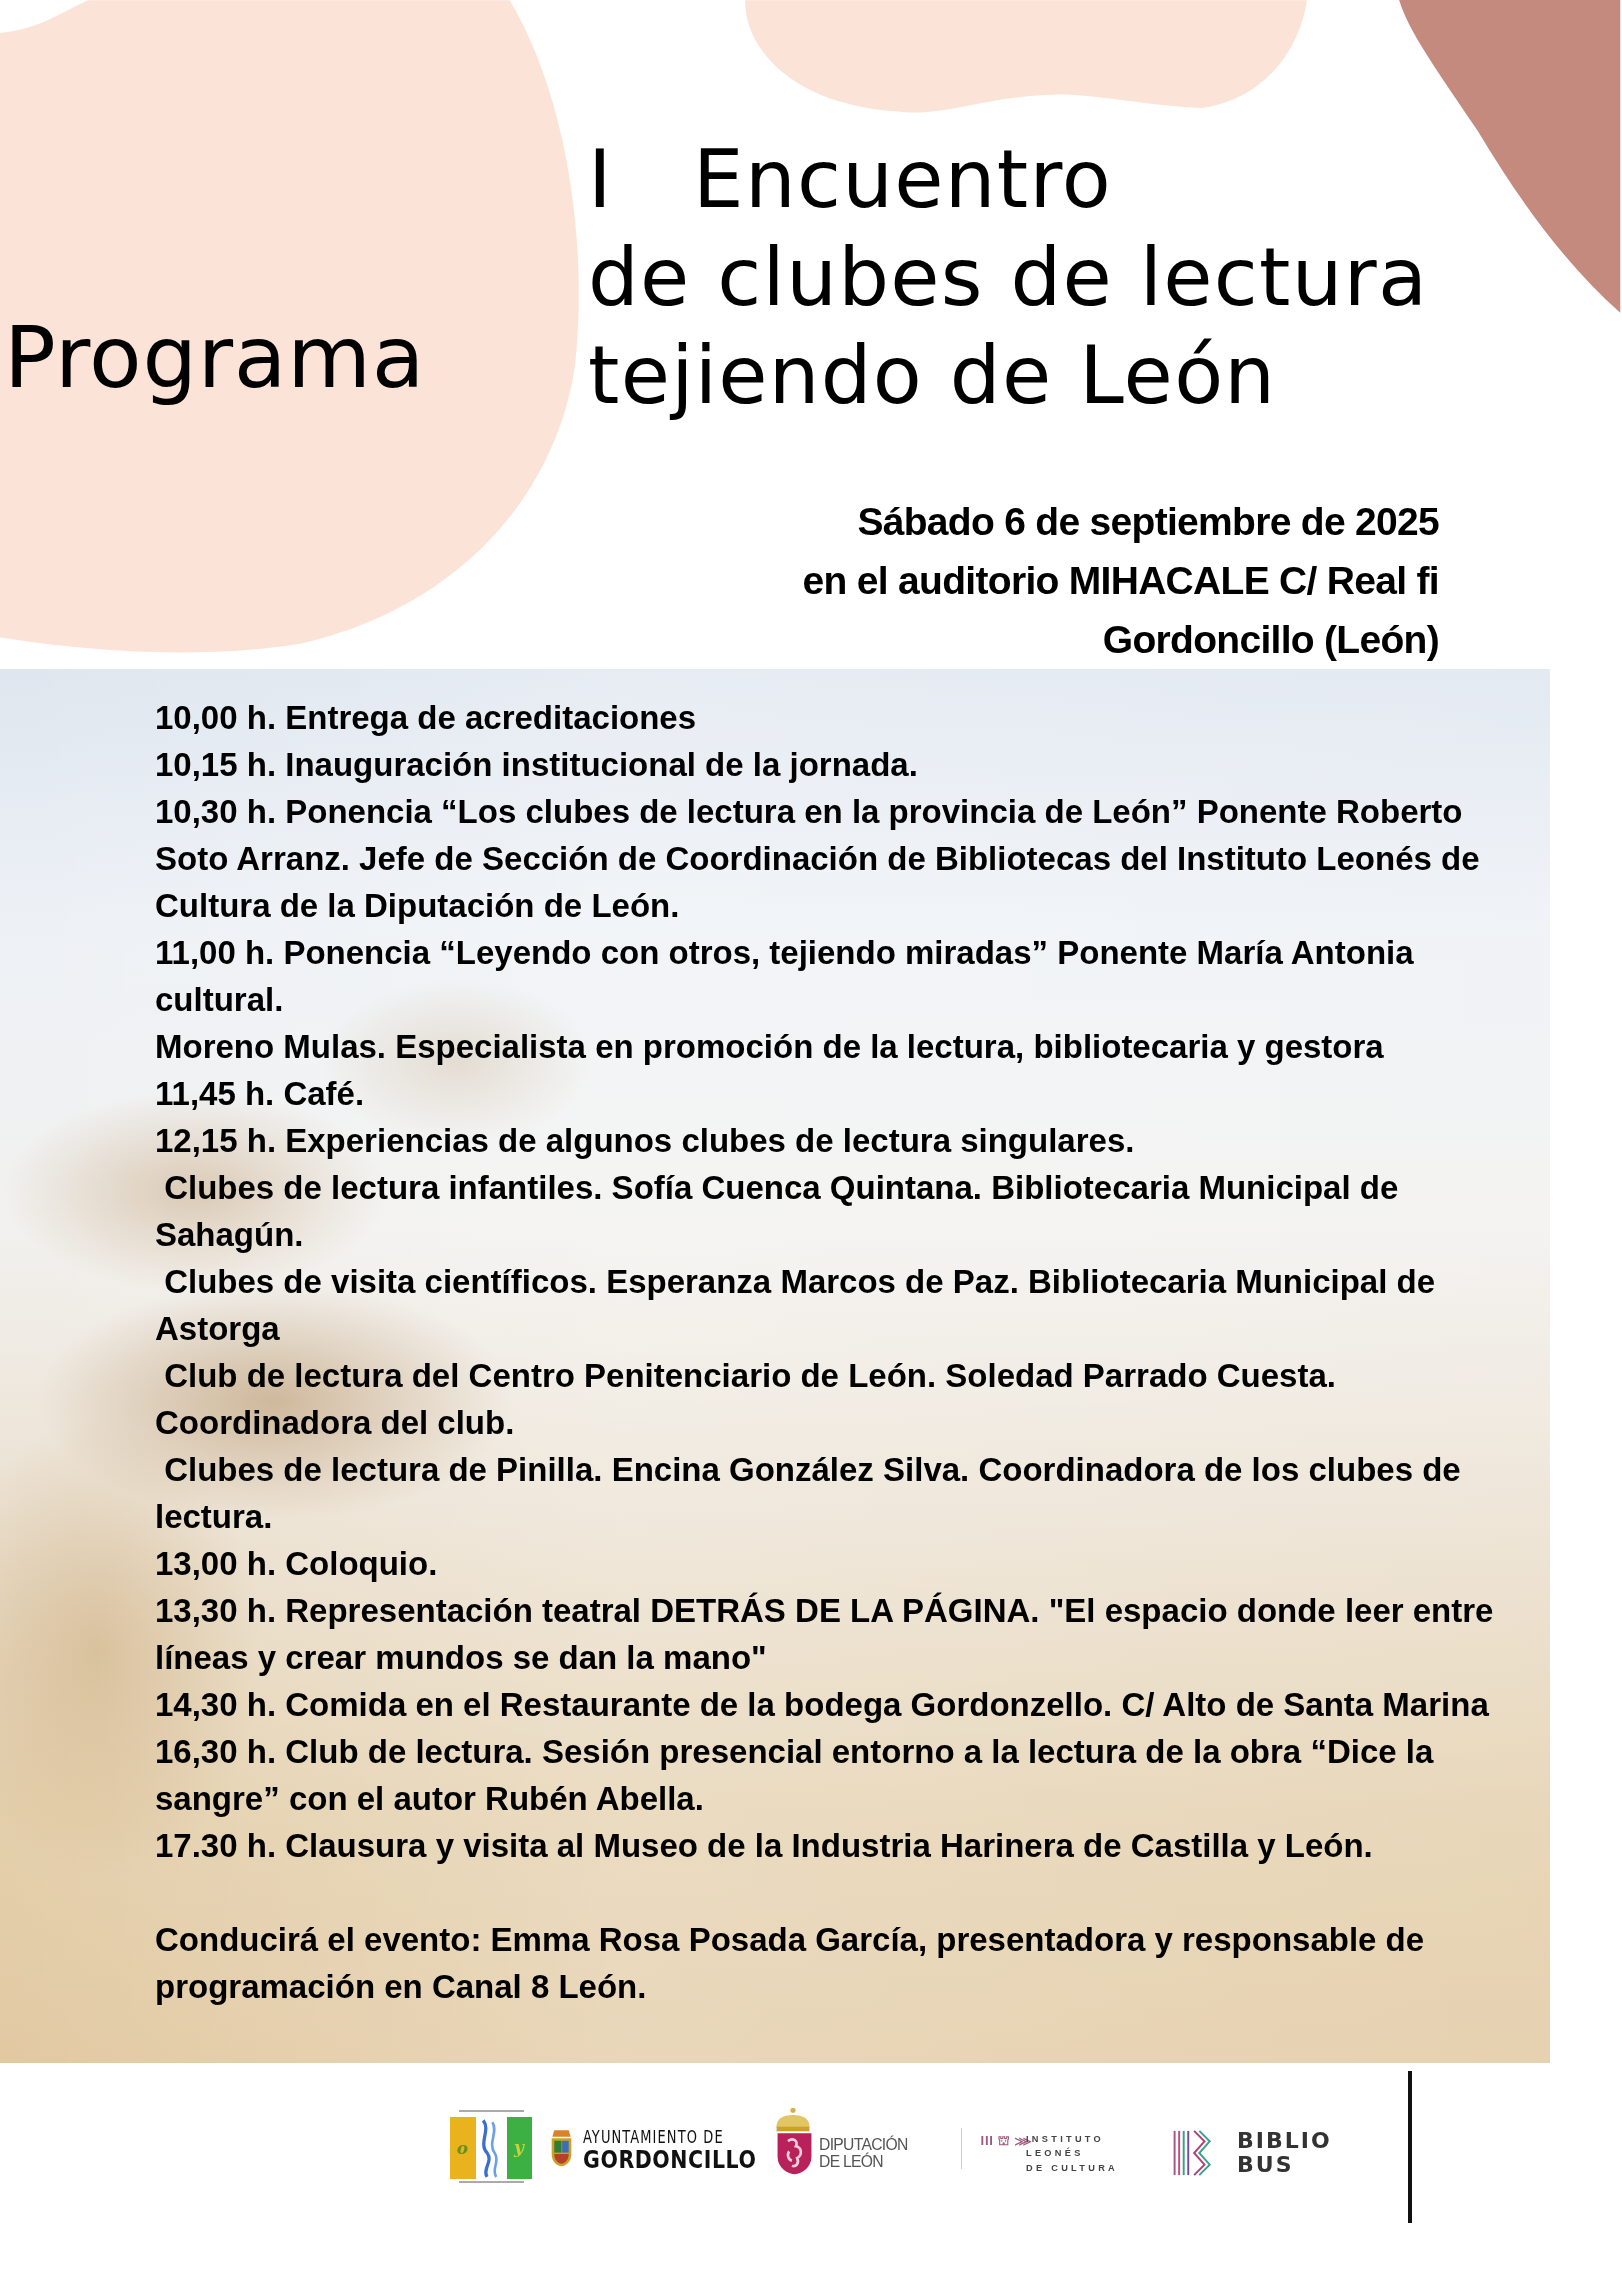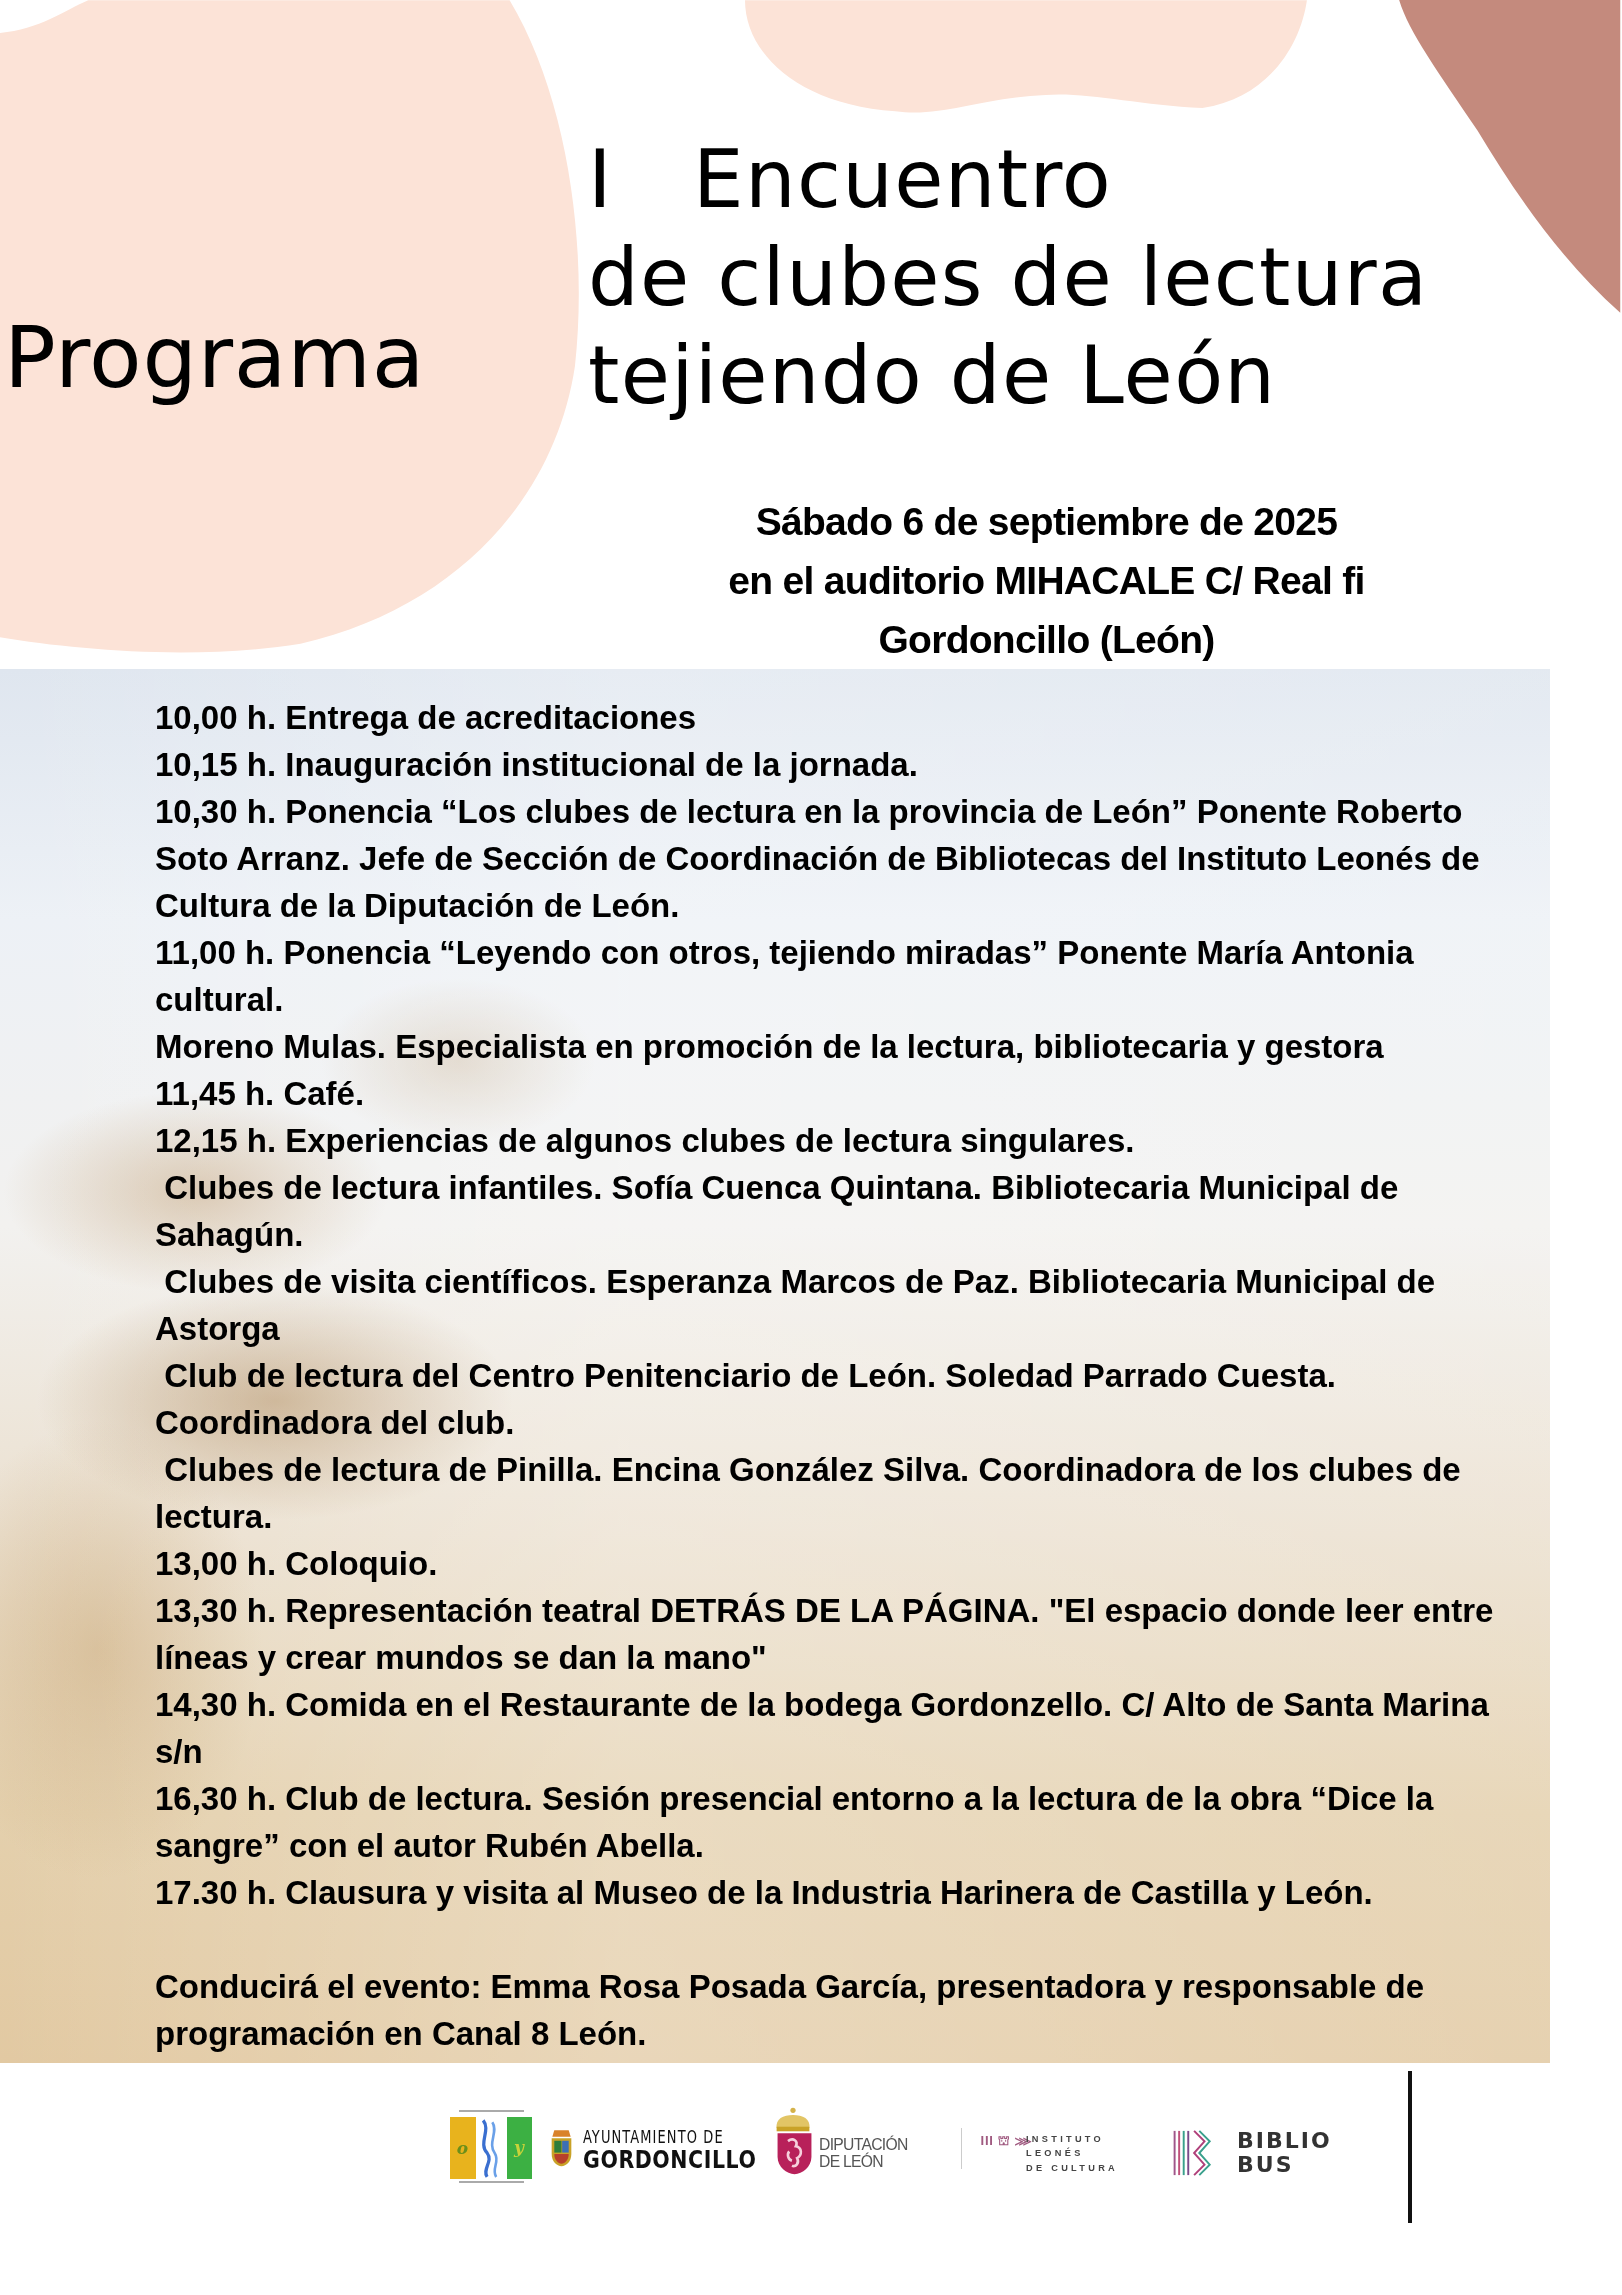--- a/index.html
+++ b/index.html
@@ -27,21 +27,21 @@
   }
   .title {
     position: absolute; left: 588px; top: 131px; width: 968px; text-align: left;
     font-family: "DejaVu Sans", sans-serif; font-size: 80px; line-height: 98px; letter-spacing: 1.3px;
   }
   .title .t-line { display: block; white-space: pre; }
   .event-info {
     position: absolute; left: 654px; top: 492px; width: 785px; text-align: center;
     font-weight: bold; font-size: 39px; line-height: 59px; letter-spacing: -0.7px;
   }
-  .event-info div { white-space: nowrap; }
+  .event-info div { white-space: nowrap; text-align: right; }
   .schedule {
     position: absolute; left: 155px; top: 694px; width: 1380px;
     font-weight: bold; font-size: 33px; line-height: 47px; z-index: 2;
   }
   .schedule .s-line { white-space: nowrap; height: 47px; }
   .schedule .gap { height: 47px; }
   .logos { position: absolute; left: 0; top: 2066px; width: 1623px; height: 229px; }
   .logo { position: absolute; }
   .vline { position: absolute; left: 1408px; top: 2071px; width: 3.9px; height: 152px; background: #111; }
   .oy-logo { left: 447px; top: 2109px; width: 88px; height: 75px; }
@@ -110,21 +110,20 @@
   <div class="s-line" style="white-space:pre"> Clubes de visita científicos. Esperanza Marcos de Paz. Bibliotecaria Municipal de</div>
   <div class="s-line">Astorga</div>
   <div class="s-line" style="white-space:pre"> Club de lectura del Centro Penitenciario de León. Soledad Parrado Cuesta.</div>
   <div class="s-line">Coordinadora del club.</div>
   <div class="s-line" style="white-space:pre"> Clubes de lectura de Pinilla. Encina González Silva. Coordinadora de los clubes de</div>
   <div class="s-line">lectura.</div>
   <div class="s-line">13,00 h. Coloquio.</div>
   <div class="s-line">13,30 h. Representación teatral DETRÁS DE LA PÁGINA. "El espacio donde leer entre</div>
   <div class="s-line">líneas y crear mundos se dan la mano"</div>
   <div class="s-line">14,30 h. Comida en el Restaurante de la bodega Gordonzello. C/ Alto de Santa Marina</div>
-  <div class="s-line">s/n</div>
   <div class="s-line">16,30 h. Club de lectura. Sesión presencial entorno a la lectura de la obra “Dice la</div>
   <div class="s-line">sangre” con el autor Rubén Abella.</div>
   <div class="s-line">17.30 h. Clausura y visita al Museo de la Industria Harinera de Castilla y León.</div>
   <div class="gap"></div>
   <div class="s-line">Conducirá el evento: Emma Rosa Posada García, presentadora y responsable de</div>
   <div class="s-line">programación en Canal 8 León.</div>
 </div>
 
 <div class="logos"></div>
 

